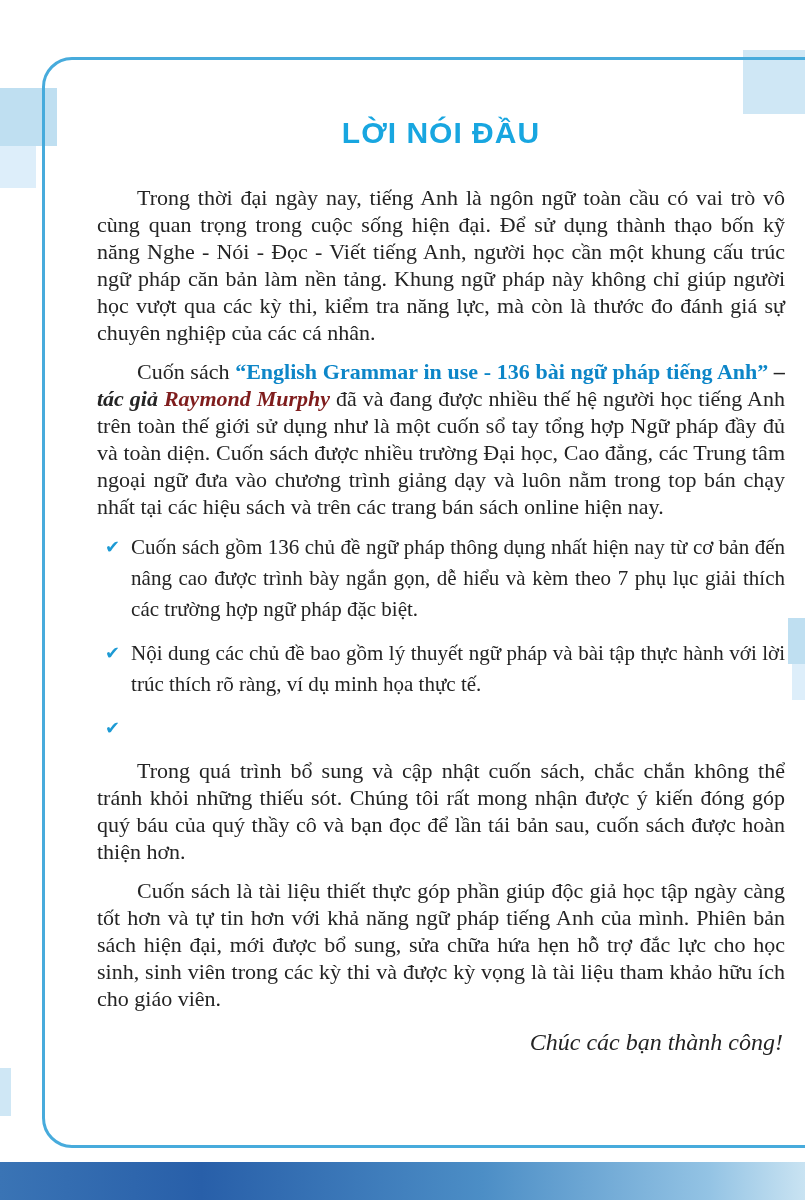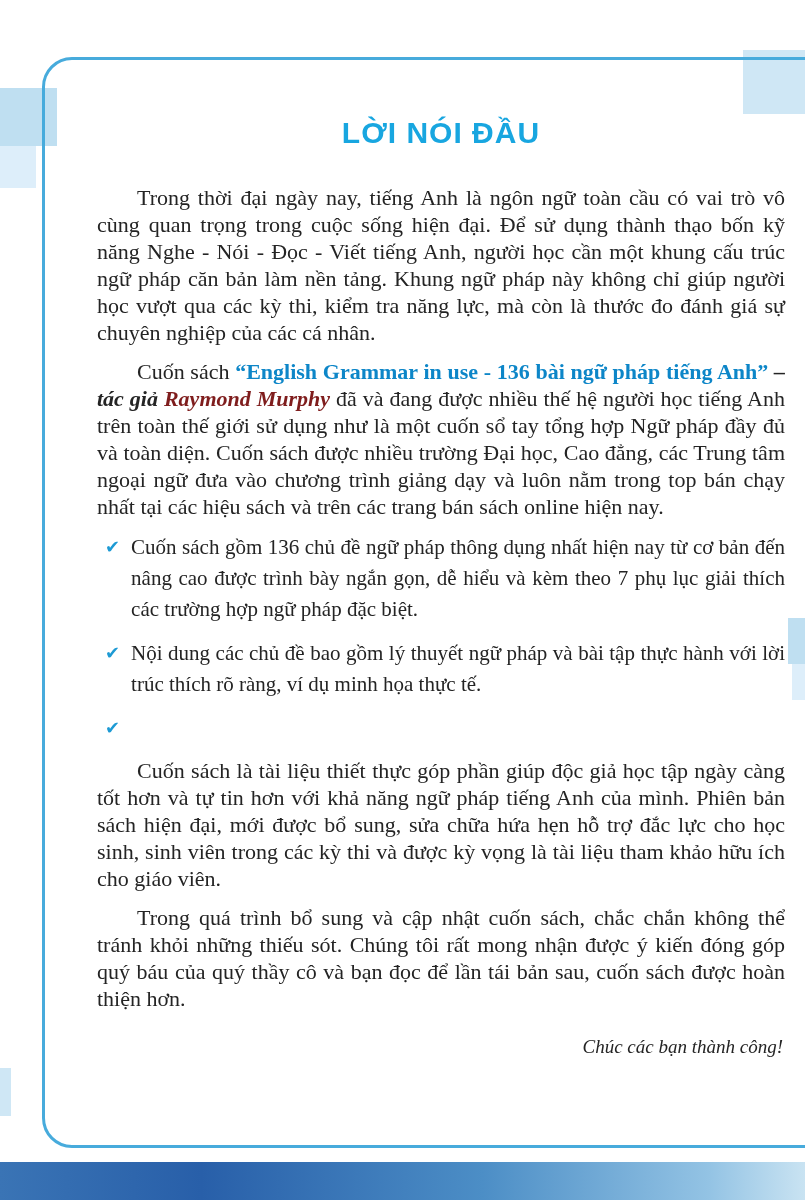--- a/index.html
+++ b/index.html
@@ -50,22 +50,22 @@
   .author-name { color:#7f1d1d; font-weight:bold; font-style:italic; }
 
   .bullets { list-style:none; margin:6px 0 8px 8px; }
   .bullet  { display:flex; gap:11px; margin-bottom:13px; }
   .check   { color:#1d9ad4; font-size:18px; line-height:31px; flex:0 0 auto; }
   .b-text  { font-size:21px; line-height:31px; text-align:justify; }
 
   .closing {
     font-style:italic;
     text-align:right;
-    font-size:19px;
-    margin-top:24px;
+    font-size:24px;
+    margin-top:17px;
     padding-right:2px;
   }
 
   .band {
     position:absolute;
     left:0; top:1162px;
     width:805px; height:38px;
     background:linear-gradient(90deg,#3a74b5 0%,#285fa9 25%,#4c8ec6 60%,#93c3e4 88%,#c9e3f2 100%);
     z-index:1;
   }
@@ -95,21 +95,21 @@
     </li>
     <li class="bullet">
       <span class="check">✔</span>
       <div class="b-text">Nội dung các chủ đề bao gồm lý thuyết ngữ pháp và bài tập thực hành với lời trúc thích rõ ràng, ví dụ minh họa thực tế.</div>
     </li>
     <li class="bullet">
       <span class="check">✔</span>
     </li>
   </ul>
 
+  <p class="para">Trong quá trình bổ sung và cập nhật cuốn sách, chắc chắn không thể tránh khỏi những thiếu sót. Chúng tôi rất mong nhận được ý kiến đóng góp quý báu của quý thầy cô và bạn đọc để lần tái bản sau, cuốn sách được hoàn thiện hơn.</p>
+
   <p class="para">Cuốn sách là tài liệu thiết thực góp phần giúp độc giả học tập ngày càng tốt hơn và tự tin hơn với khả năng ngữ pháp tiếng Anh của mình. Phiên bản sách hiện đại, mới được bổ sung, sửa chữa hứa hẹn hỗ trợ đắc lực cho học sinh, sinh viên trong các kỳ thi và được kỳ vọng là tài liệu tham khảo hữu ích cho giáo viên.</p>
-
-  <p class="para">Trong quá trình bổ sung và cập nhật cuốn sách, chắc chắn không thể tránh khỏi những thiếu sót. Chúng tôi rất mong nhận được ý kiến đóng góp quý báu của quý thầy cô và bạn đọc để lần tái bản sau, cuốn sách được hoàn thiện hơn.</p>
 
   <p class="closing">Chúc các bạn thành công!</p>
 
 </div>
 
 <div class="band"></div>
 
 </body></html>

